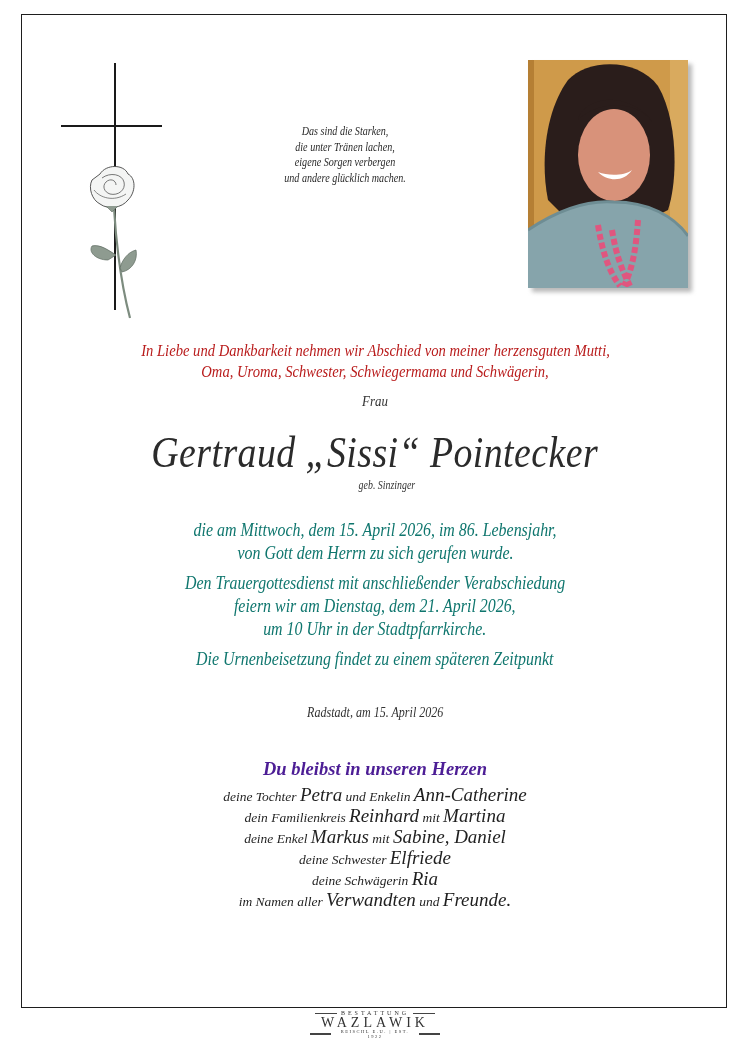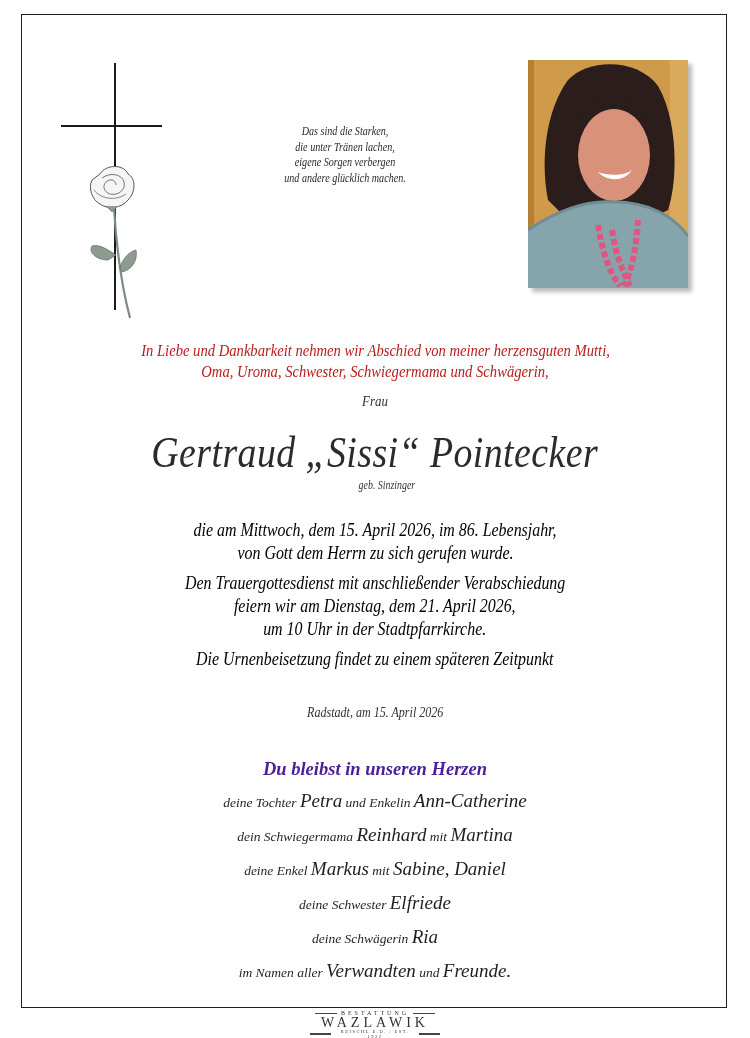--- a/index.html
+++ b/index.html
@@ -23,27 +23,27 @@
   .photo {
     position: absolute; left: 528px; top: 60px; width: 160px; height: 228px; overflow: hidden;
     background: linear-gradient(90deg, #c9923f 0%, #d8a659 40%, #c48c3a 100%);
   }
   .center { position: absolute; left: 21px; width: 708px; text-align: center; }
   .cond { display: inline-block; transform: scaleX(0.86); transform-origin: center; white-space: nowrap; }
   .intro { top: 340px; font-style: italic; font-size: 17px; line-height: 21px; color: #b91c1c; }
   .frau { top: 393px; font-style: italic; font-size: 15px; color: #333; }
   .name { top: 428px; font-style: italic; font-size: 44px; line-height: 50px; color: #2b2b2b; letter-spacing: 0.5px; }
   .maiden { top: 479px; font-style: italic; font-size: 11.5px; color: #333; padding-left: 12px; }
-  .para { font-style: italic; font-size: 18.5px; line-height: 23px; color: #000000; }
+  .para { font-style: italic; font-size: 18.5px; line-height: 23px; color: #0f766e; }
   .p1 { top: 519px; }
   .p2 { top: 572px; }
   .p3 { top: 648px; }
   .place { top: 705px; font-style: italic; font-size: 14px; color: #333; }
   .heading { top: 759px; font-weight: bold; font-style: italic; font-size: 18.5px; color: #4c1d95; }
-  .fam { font-style: italic; color: #1f1f1f; line-height: 32px; text-align: center; }
+  .fam { font-style: italic; color: #1f1f1f; line-height: 19px; text-align: center; }
   .fam .s { font-size: 13.5px; }
   .fam .b { font-size: 19px; }
   .logo { position: absolute; left: 310px; top: 1010px; width: 130px; text-align: center; color: #333; }
   .logo .top { font-size: 6px; letter-spacing: 3px; display: flex; align-items: center; justify-content: center; gap: 4px; }
   .logo .top::before, .logo .top::after { content: ""; height: 1px; width: 22px; background: #444; display: block; }
   .logo .main { font-size: 14px; letter-spacing: 4px; line-height: 13px; font-family: "Liberation Serif", serif; }
   .logo .sub { font-size: 4.5px; letter-spacing: 1.5px; display: flex; align-items: center; justify-content: center; gap: 4px; }
   .logo .sub::before, .logo .sub::after { content: ""; height: 2px; width: 22px; background: #444; display: block; }
 </style>
 </head>
@@ -108,21 +108,21 @@
 <div class="center para p3">
   <div><span class="cond">Die Urnenbeisetzung findet zu einem späteren Zeitpunkt</span></div>
 </div>
 
 <div class="center place"><span class="cond">Radstadt, am 15. April 2026</span></div>
 
 <div class="center heading"><span>Du bleibst in unseren Herzen</span></div>
 
 <div class="center fam" id="mourners" style="top:785px;">
     <div><span class="s">deine Tochter </span><span class="b">Petra</span><span class="s"> und Enkelin </span><span class="b">Ann-Catherine</span></div>
-    <div><span class="s">dein Schwiegermama </span><span class="b">Reinhard</span><span class="s"> mit </span><span class="b">Martina</span></div>
+    <div><span class="s">dein Familienkreis </span><span class="b">Reinhard</span><span class="s"> mit </span><span class="b">Martina</span></div>
     <div><span class="s">deine Enkel </span><span class="b">Markus</span><span class="s"> mit </span><span class="b">Sabine, Daniel</span></div>
     <div><span class="s">deine Schwester </span><span class="b">Elfriede</span></div>
     <div><span class="s">deine Schwägerin </span><span class="b">Ria</span></div>
     <div><span class="s">im Namen aller </span><span class="b">Verwandten</span><span class="s"> und </span><span class="b">Freunde.</span></div>
   </div>
 
 <div class="logo">
   <div class="top">BESTATTUNG</div>
   <div class="main">WAZLAWIK</div>
   <div class="sub">REISCHL E.U. | EST. 1922</div>

